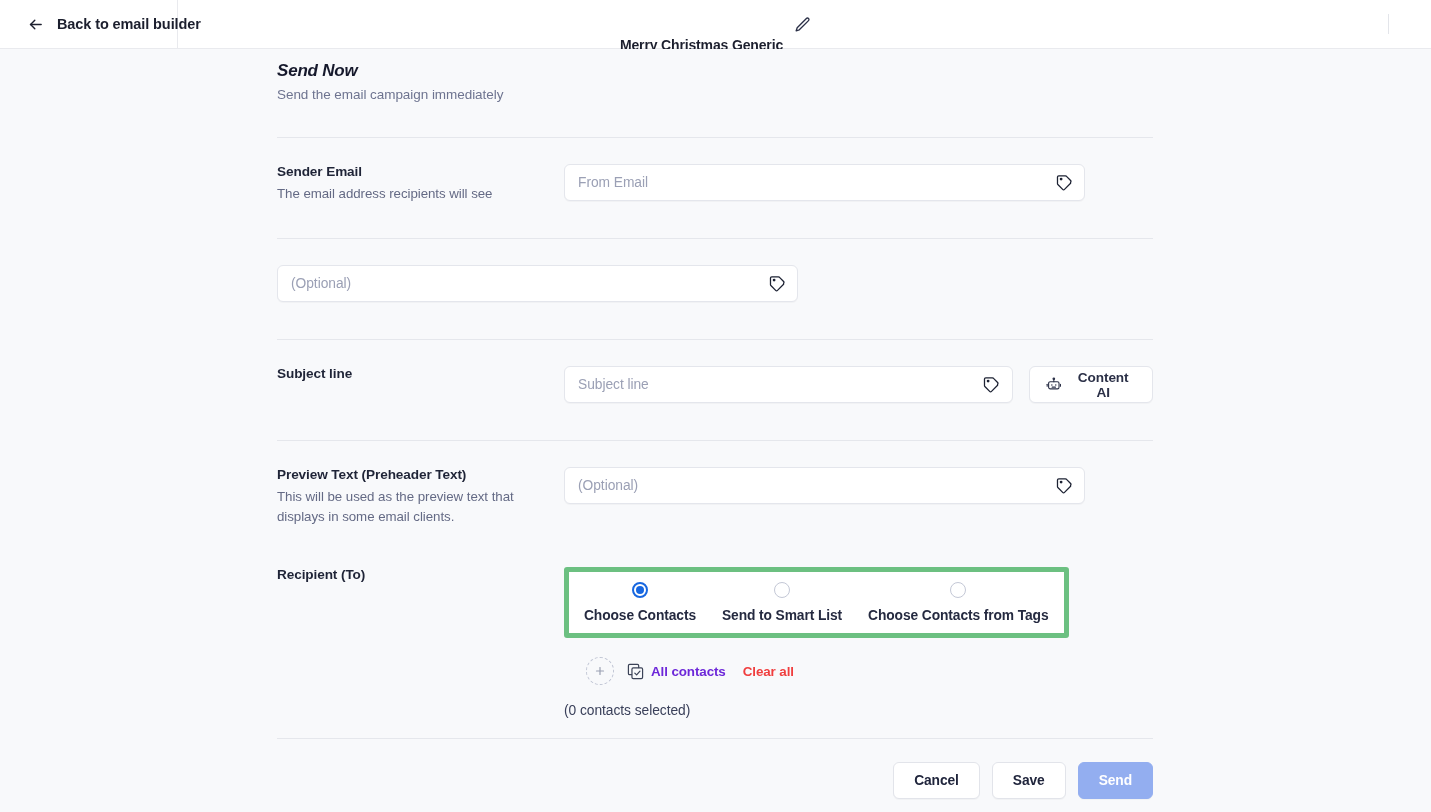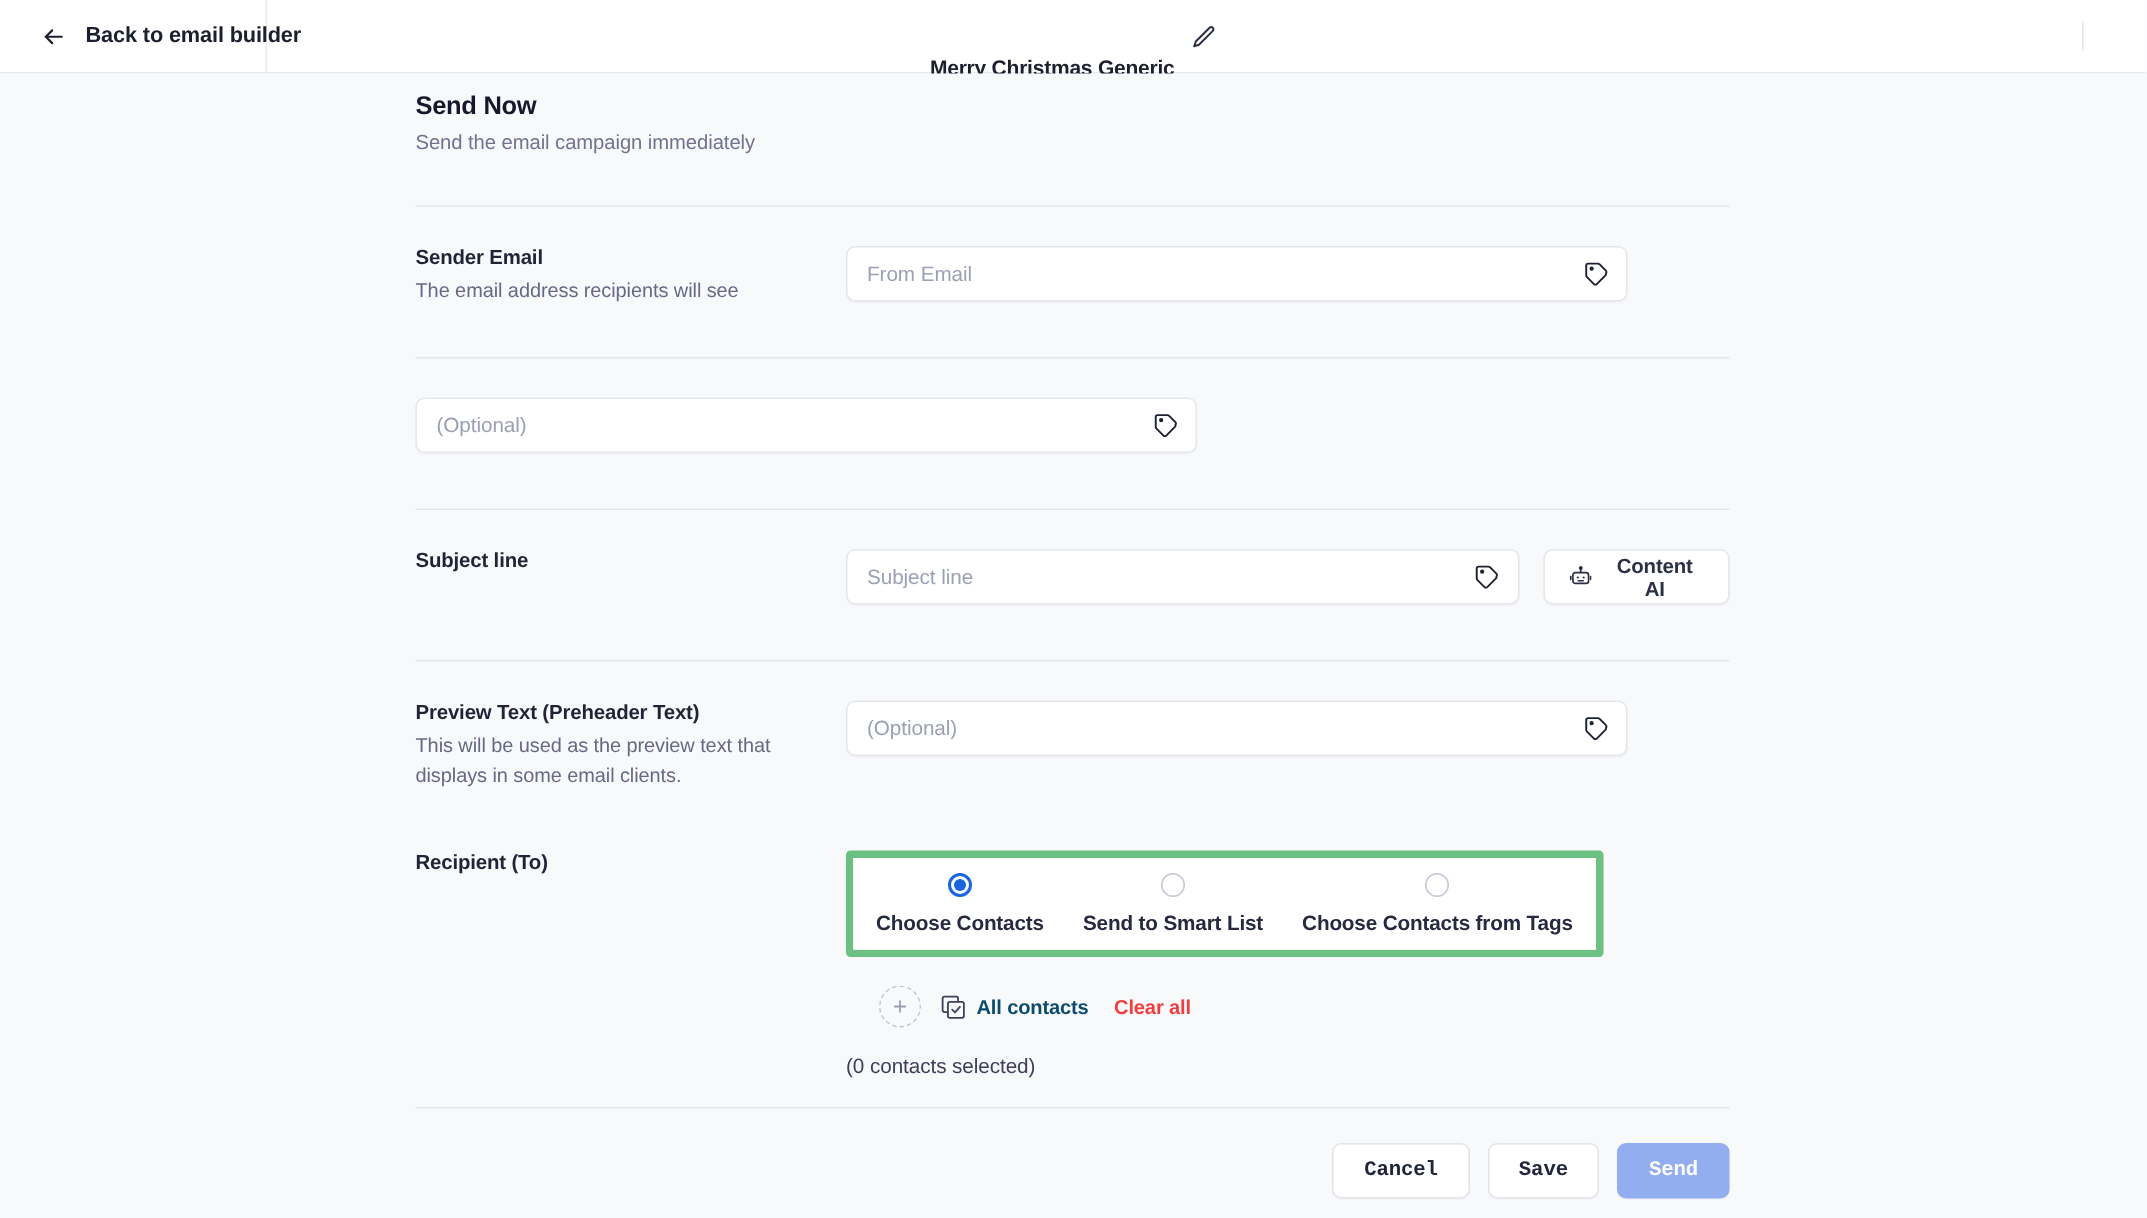--- a/index.html
+++ b/index.html
@@ -84,20 +84,21 @@
     width: 876px;
   }
 
   .section-head { padding-top: 12px; }
   .section-title {
     font-size: 17px;
     font-weight: 700;
     color: #16192c;
     margin: 0;
     letter-spacing: -0.2px;
+    font-style: italic;
   }
   .section-sub {
     font-size: 13.5px;
     color: #6e7490;
     margin-top: 6px;
     letter-spacing: -0.05px;
   }
 
   .divider {
     height: 1px;
@@ -269,21 +270,21 @@
   }
   .all-contacts {
     display: inline-flex;
     align-items: center;
     gap: 7px;
     cursor: pointer;
   }
   .all-contacts-label {
     font-size: 13.4px;
     font-weight: 600;
-    color: #0c4a6e;
+    color: #6d28d9;
     letter-spacing: -0.1px;
   }
   .clear-all {
     font-size: 13.4px;
     font-weight: 600;
     color: #f03e3e;
     cursor: pointer;
     margin-left: 4px;
     letter-spacing: -0.1px;
   }
@@ -301,21 +302,21 @@
   .footer {
     display: flex;
     justify-content: flex-end;
     align-items: center;
     gap: 12px;
     padding-top: 23px;
   }
   .btn {
     height: 37px;
     border-radius: 6px;
-    font-family: Liberation Mono, monospace;
+    font-family: Liberation Sans, sans-serif;
     font-size: 13.8px;
     font-weight: 600;
     cursor: pointer;
     padding: 0 20px;
     letter-spacing: -0.1px;
     border: 1px solid #e2e4ea;
     background: #ffffff;
     color: #20253c;
     box-shadow: 0 1px 1px rgba(20,24,45,0.03);
   }

